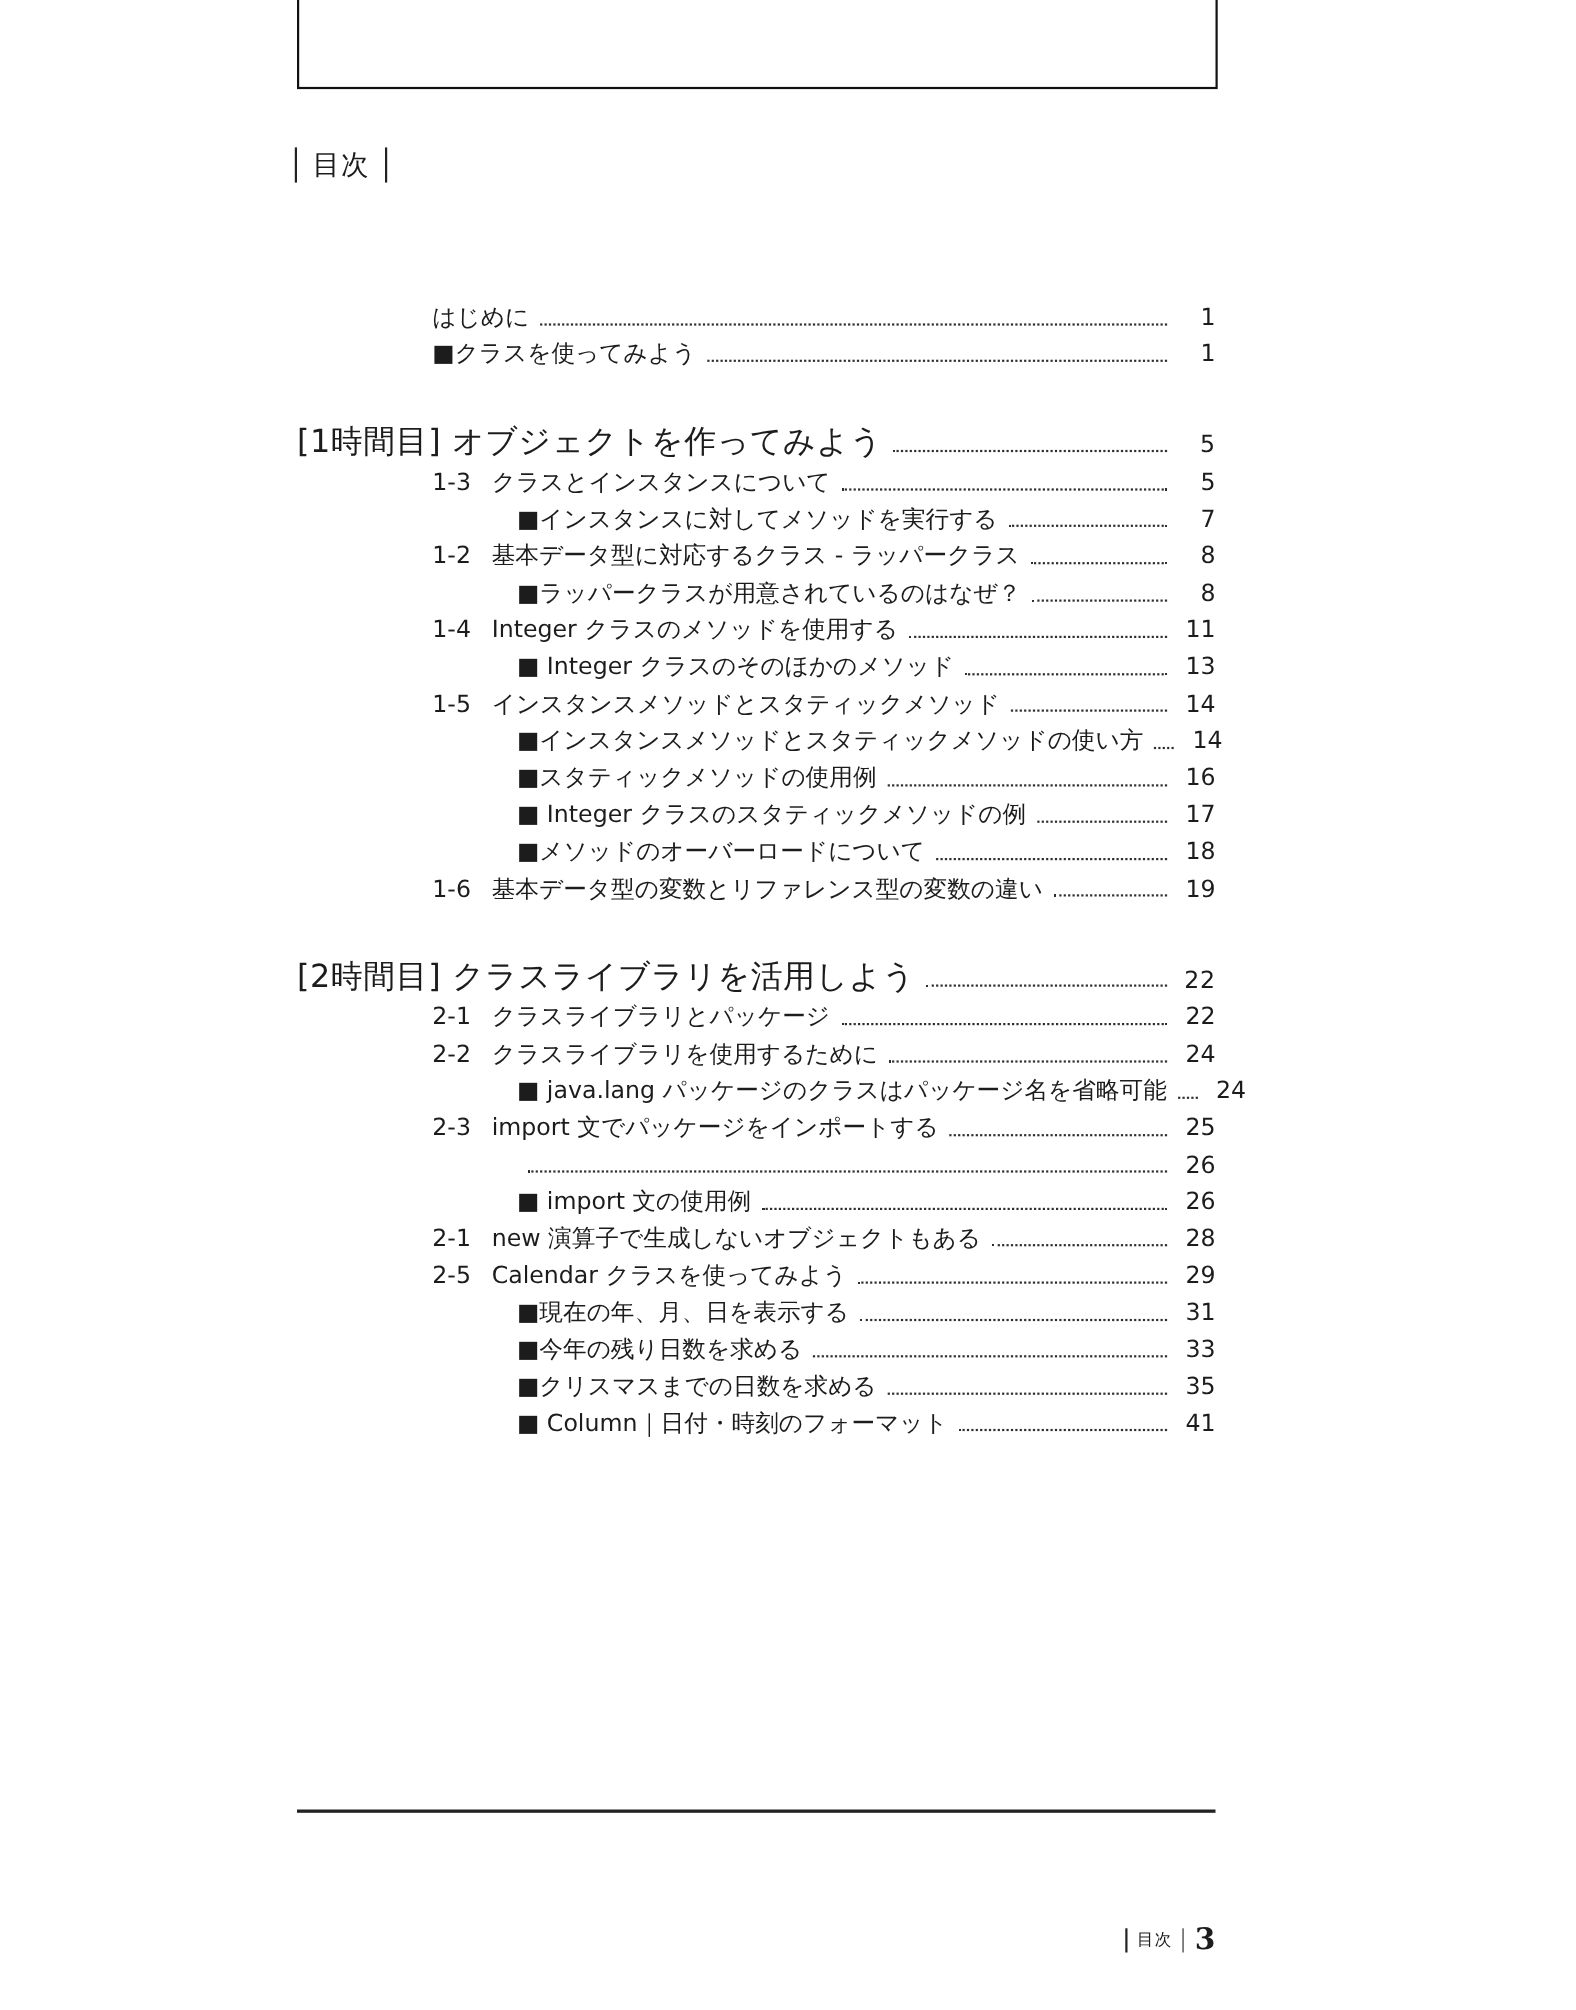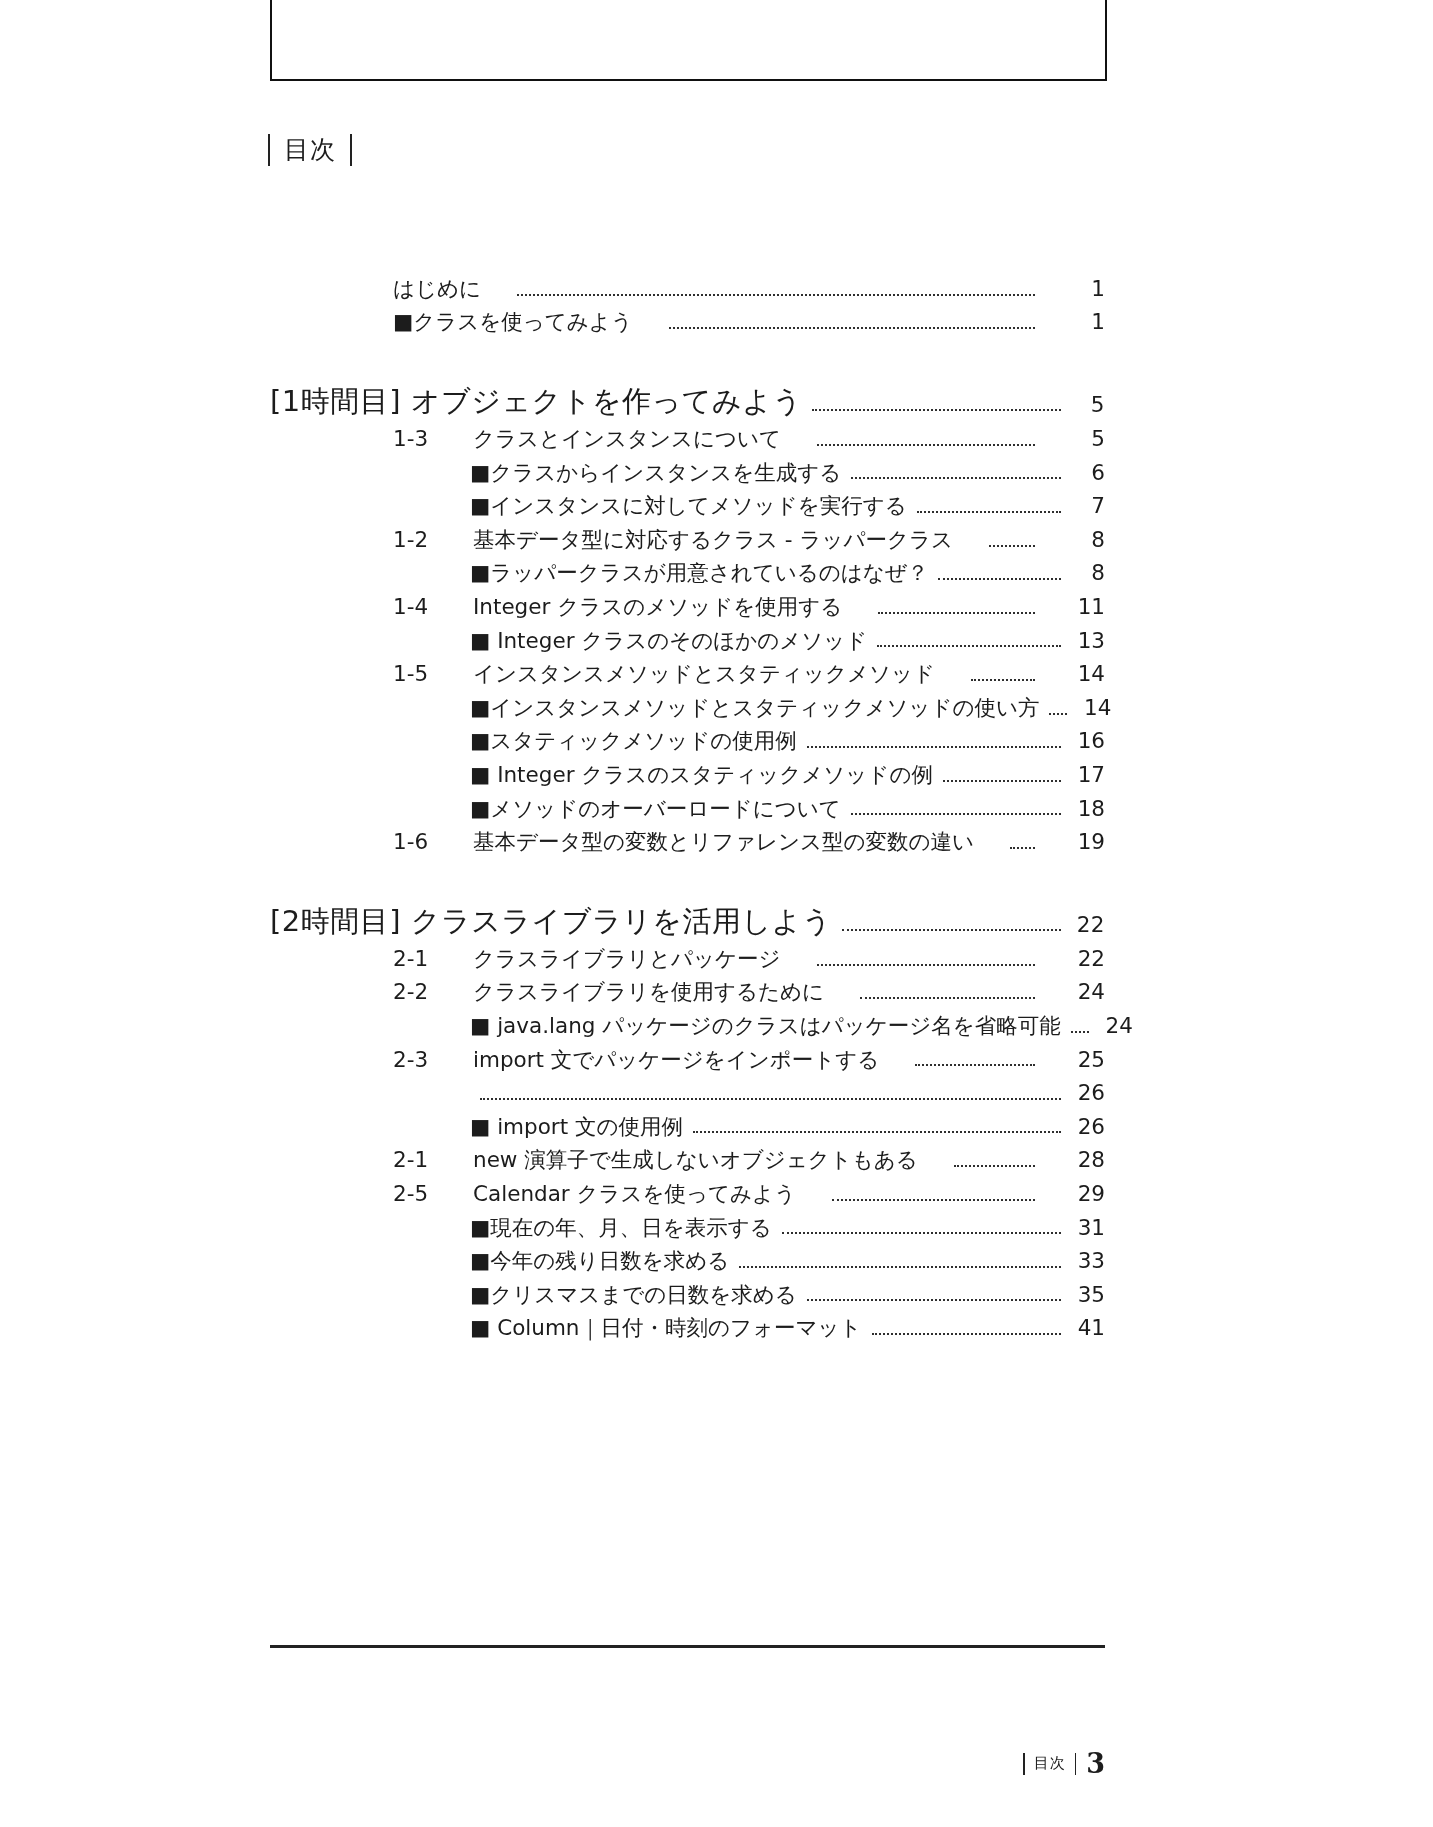--- a/index.html
+++ b/index.html
@@ -43,21 +43,21 @@
     width: 835px;
   }
   .row {
     display: flex;
     align-items: flex-end;
     height: 33.6px;
     font-size: 21.5px;
     line-height: 1.15;
     white-space: nowrap;
   }
-  .row.fm, .row.sec { padding-left: 123px; gap: 26px; }
+  .row.fm, .row.sec { padding-left: 123px; }
   .row.sub { padding-left: 200px; }
   .row .num { flex: none; width: 54px; }
   .row .label { flex: none; }
   .row .leader {
     flex: 1 1 auto;
     min-width: 18px;
     border-bottom: 2.5px dotted #2e2e2e;
     margin: 0 8px 6px 10px;
   }
   .row .pg { flex: none; width: 36px; text-align: right; }
@@ -129,25 +129,20 @@
         <span class="leader"></span>
         <span class="pg">5</span>
       </div>
       <div class="row sec">
         <span class="num">1-3</span>
         <span class="label">クラスとインスタンスについて</span>
         <span class="leader"></span>
         <span class="pg">5</span>
       </div>
       <div class="row sub">
-        <span class="label">■クラスからインスタンスを生成する</span>
-        <span class="leader"></span>
-        <span class="pg">6</span>
-      </div>
-      <div class="row sub">
         <span class="label">■インスタンスに対してメソッドを実行する</span>
         <span class="leader"></span>
         <span class="pg">7</span>
       </div>
       <div class="row sec">
         <span class="num">1-2</span>
         <span class="label">基本データ型に対応するクラス - ラッパークラス</span>
         <span class="leader"></span>
         <span class="pg">8</span>
       </div>

